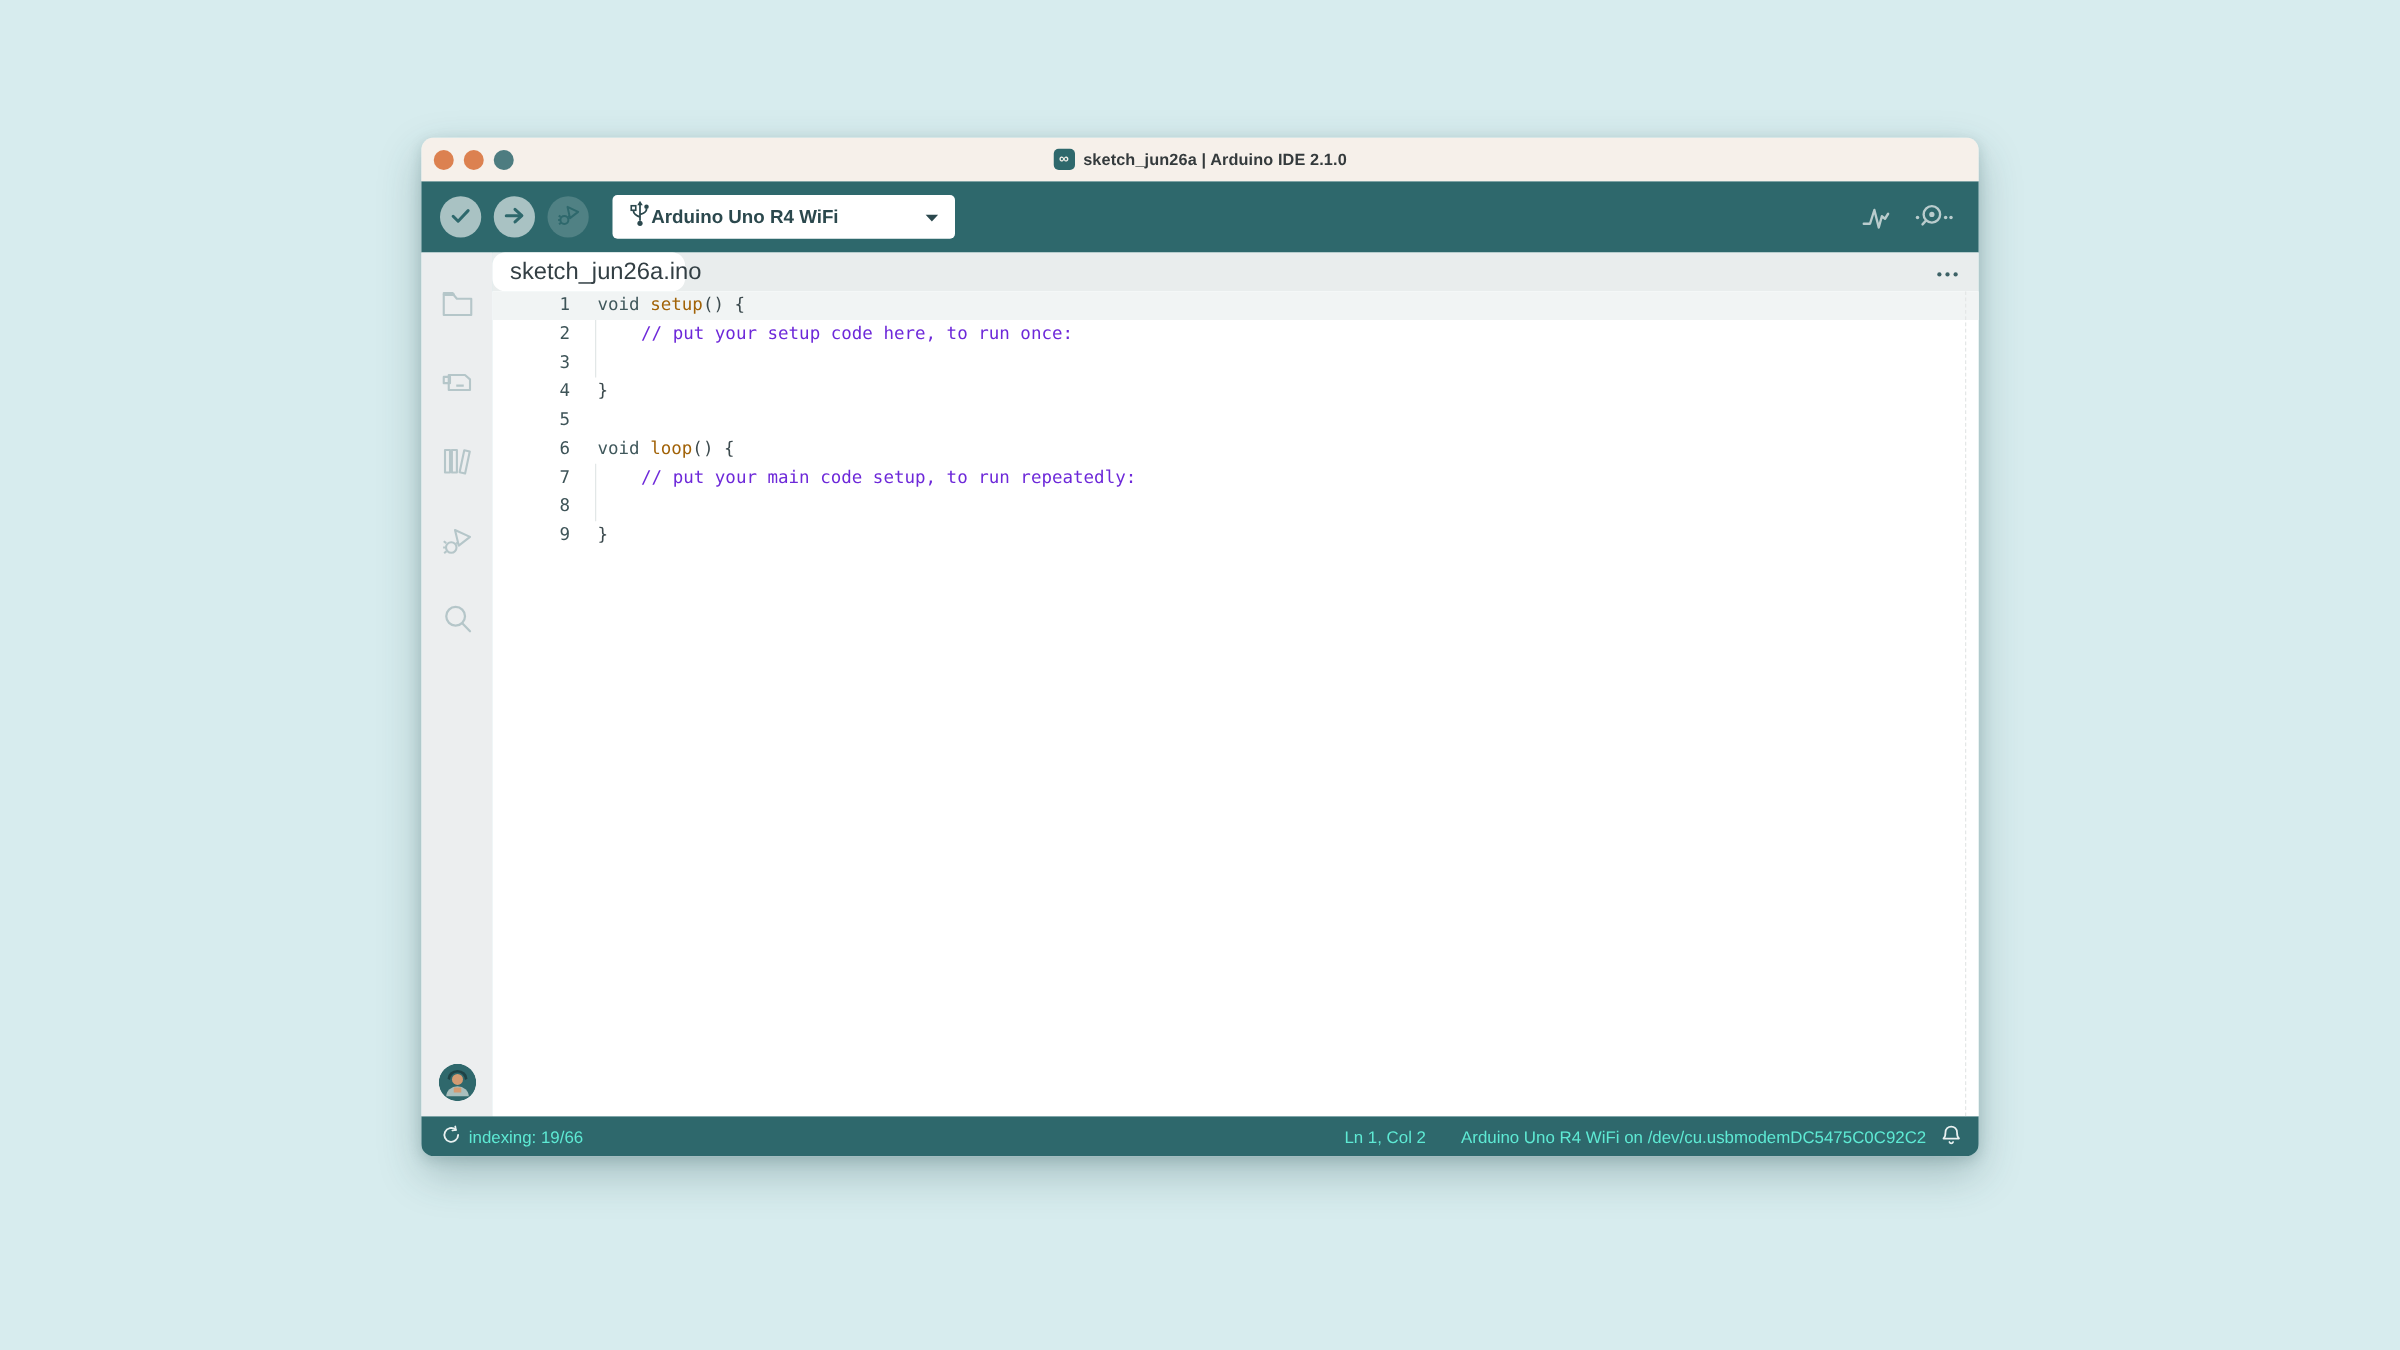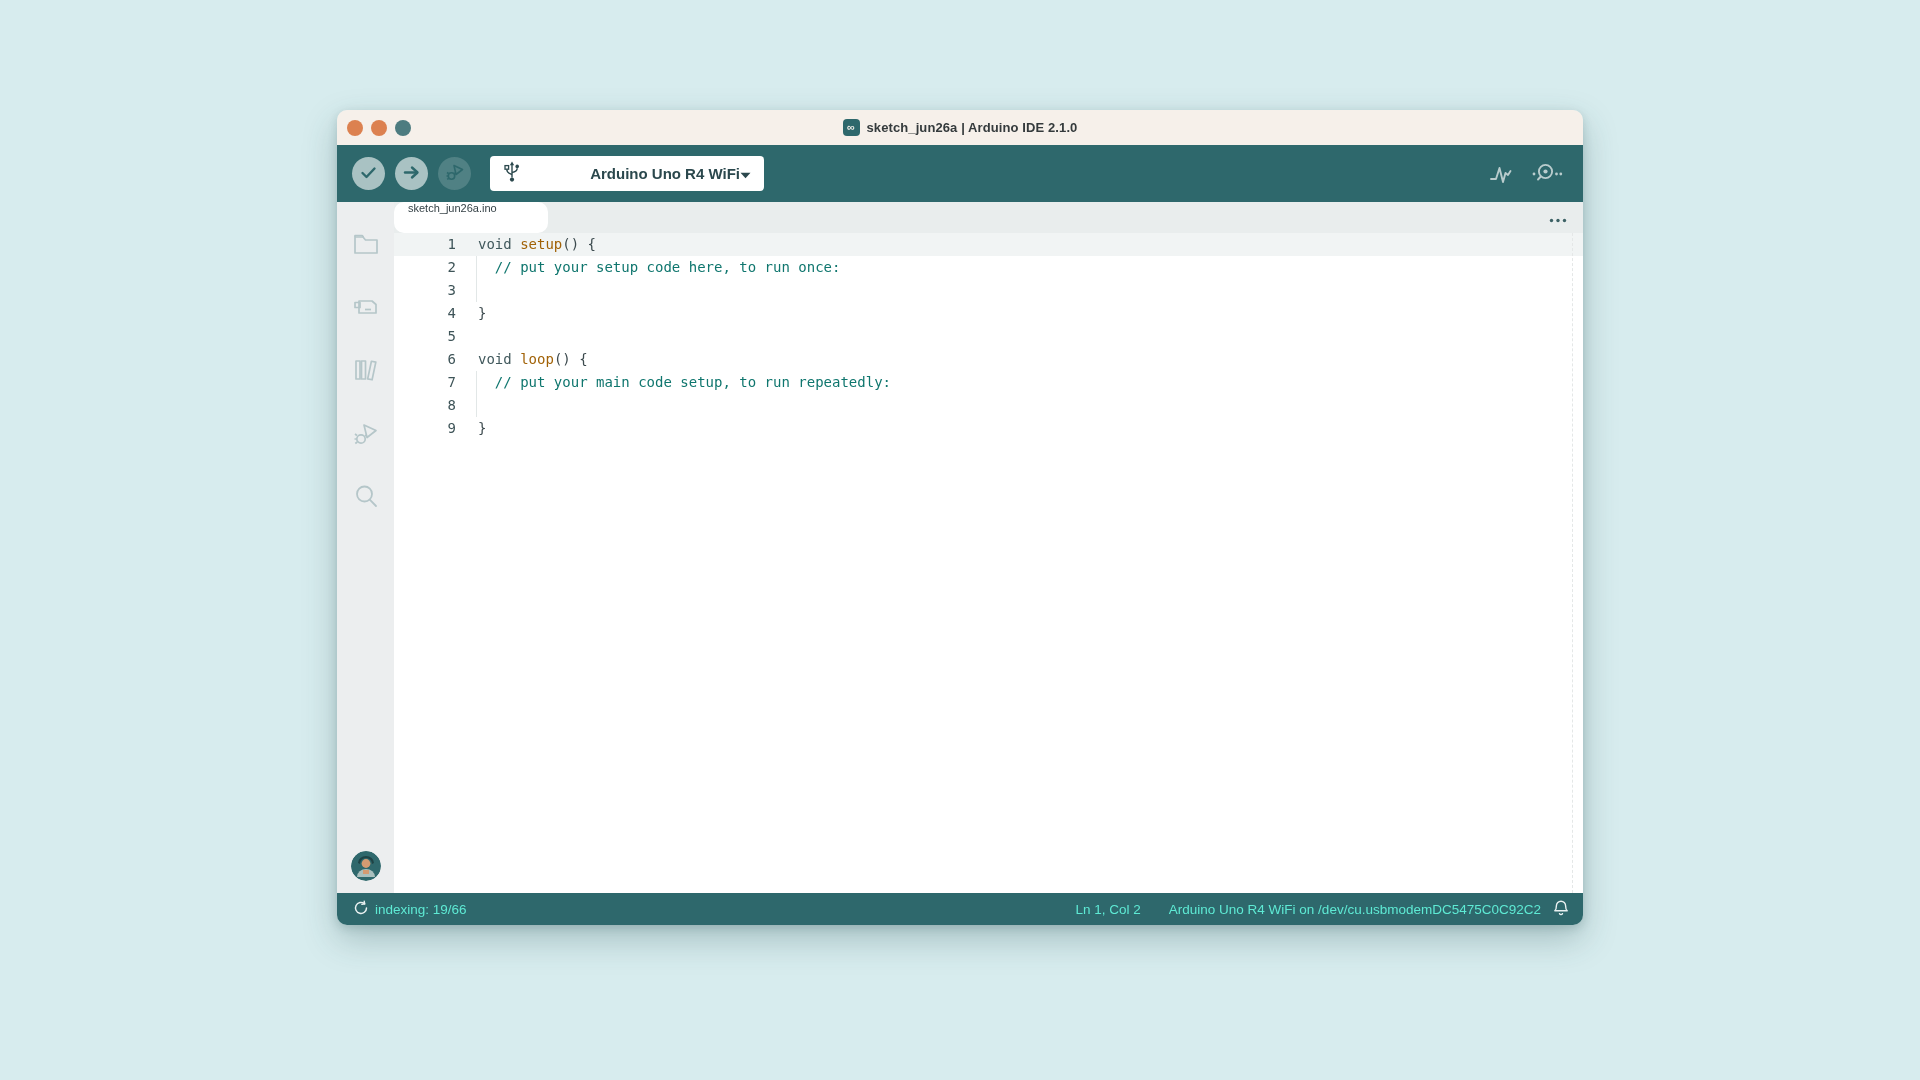--- a/index.html
+++ b/index.html
@@ -39,53 +39,53 @@
   .tb-btn {
     width:33px; height:33px; border-radius:50%; background:#a9c2c3;
     display:flex; align-items:center; justify-content:center; margin-right:10px;
     border:none; cursor:pointer; flex:0 0 auto;
   }
   .tb-btn.disabled { background:rgba(169,194,195,.28); }
   .board-select {
     margin-left:9px; width:274px; height:35px; background:#ffffff; border-radius:4px;
     display:flex; align-items:center; padding:0 13px; cursor:pointer;
   }
-  .board-label { font-size:15px; font-weight:bold; color:#2b484d; margin-left:0; flex:1;text-align:right; }
+  .board-label { font-size:15px; font-weight:bold; color:#2b484d; margin-left:0; flex:1; }
   .toolbar-spacer { flex:1; }
   .tb-right { display:flex; align-items:center; gap:18px; }
   .tb-icon-btn { background:none; border:none; cursor:pointer; display:flex; align-items:center; justify-content:center; }
 
   
   .main { flex:1; display:flex; min-height:0; }
   .sidebar {
     width:57px; background:#eceeef; flex:0 0 auto; position:relative;
     display:flex; flex-direction:column; align-items:center; padding-top:12px;
   }
   .side-item { width:57px; height:63px; display:flex; align-items:center; justify-content:center; cursor:pointer; }
   .avatar-wrap { position:absolute; bottom:12px; left:0; width:57px; display:flex; justify-content:center; }
   .avatar { width:30px; height:30px; border-radius:50%; overflow:hidden; cursor:pointer; }
 
   .editor-pane { flex:1; display:flex; flex-direction:column; min-width:0; }
   .tabbar { height:31px; background:#e9eded; display:flex; align-items:stretch; flex:0 0 auto; position:relative; }
   .tab {
-    width:154px; background:#ffffff; display:flex; 
-    padding-left:14px; font-size:11px; color:#333f44; cursor:pointer;border-radius:10px;
+    width:154px; background:#ffffff; display:flex; align-items:center;
+    padding-left:14px; font-size:19px; color:#333f44; cursor:pointer;border-radius:10px;
   }
   .tab-menu { position:absolute; right:16px; top:0; height:100%; display:flex; align-items:center; cursor:pointer; }
 
   .editor { flex:1; background:#ffffff; position:relative; overflow:hidden;
     font-family:"DejaVu Sans Mono", monospace; font-size:14px; }
   .code-row { display:flex; height:23px; line-height:23px; white-space:pre; }
   .code-row.current { background:#f1f4f4; }
   .gutter-num { width:62px; text-align:right; color:#3e5458; flex:0 0 auto; }
   .code-text { padding-left:22px; }
   .tok-kw { color:#40585c; }
   .tok-fn { color:#a16207; }
   .tok-pl { color:#3c4a4e; }
-  .tok-cm { color:#0f766e; }
+  .tok-cm { color:#6d28d9;margin-left:18px; }
   .indent-guide { position:absolute; width:1px; background:#e2e7e7; left:82px; }
   .guide-1 { top:23px; height:46px; }
   .guide-2 { top:138px; height:46px; }
   .overview-ruler { position:absolute; right:10px; top:0; bottom:0; border-left:1px dashed #e4e7e7; }
 
   
   .statusbar {
     height:32px; background:#2e686c; flex:0 0 auto; color:#5eead4;
     display:flex; align-items:center; font-size:13.5px; padding:0 14px 0 16px;
   }

